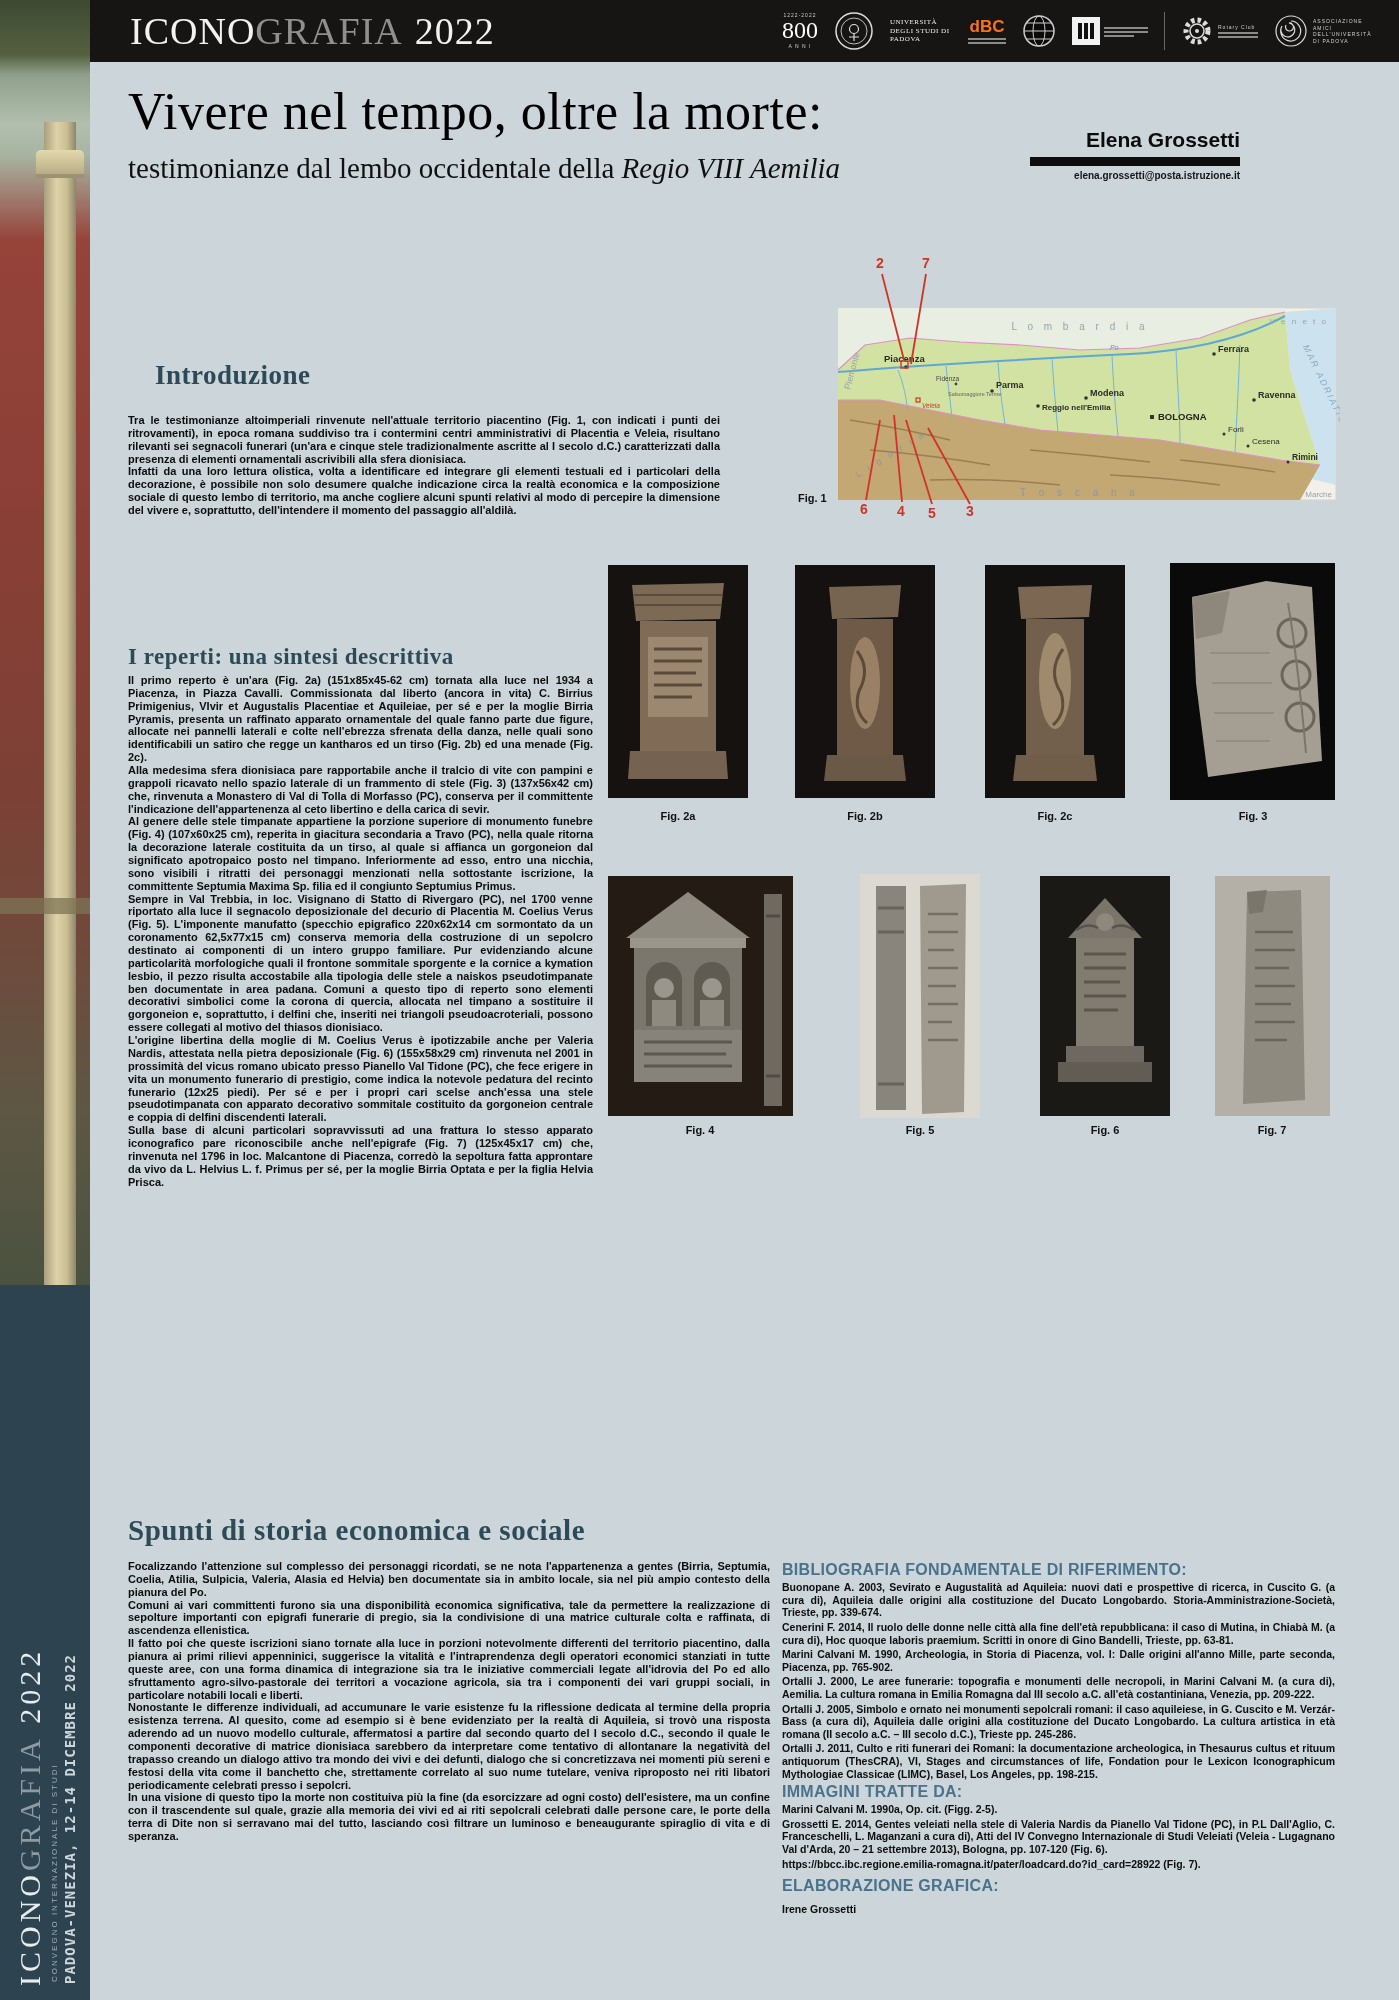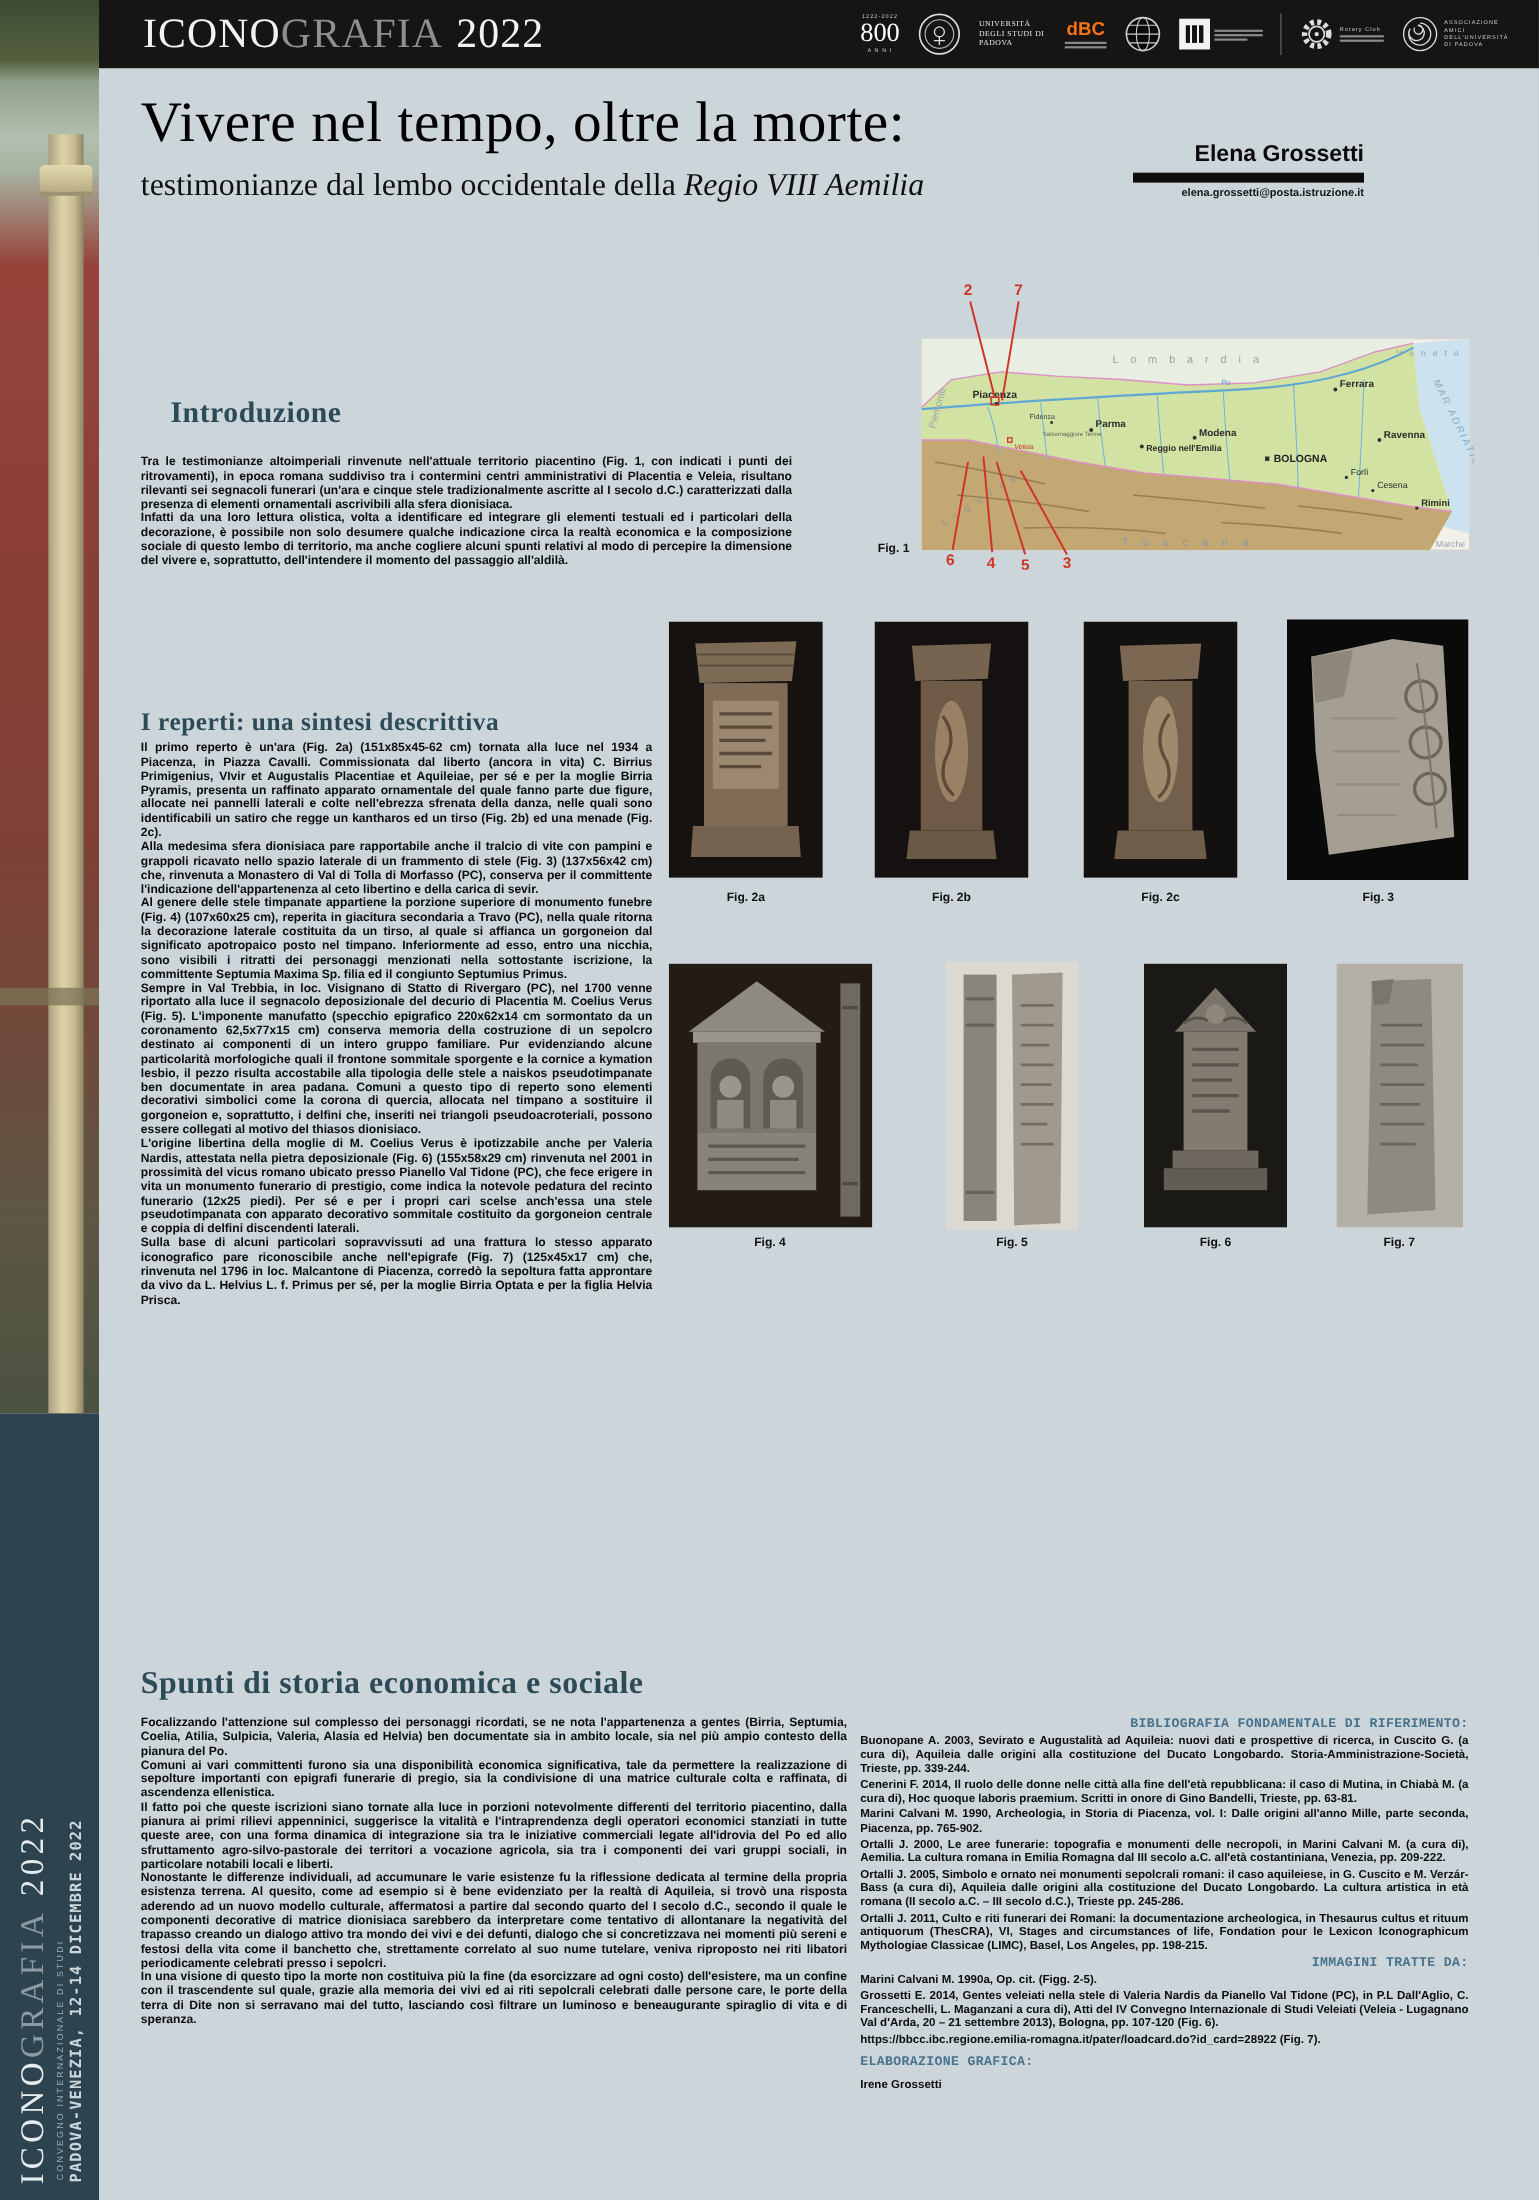--- a/index.html
+++ b/index.html
@@ -61,22 +61,22 @@
   #intro-txt{left:128px;top:414px;width:592px;}
   #reperti-h{left:128px;top:628px;font-size:23px;margin-top:16px;}
   #reperti-txt{left:128px;top:674px;width:465px;}
   #spunti-h{left:128px;top:1514px;font-size:29px;}
   #spunti-txt{left:128px;top:1560px;width:642px;}
 
   
   #biblio{left:782px;top:1560px;width:553px;font-size:10.5px;font-weight:bold;color:#0d0d0d;
     line-height:1.2;text-align:justify;}
   #biblio p{margin:0 0 2px 0;}
-  .bib-h{font-family:Liberation Mono, monospace;font-weight:bold;color:#49738c;font-size:12px;
-    letter-spacing:.3px;margin:0 0 2px 0;text-align:right;}
+  .bib-h{font-family:Liberation Sans, sans-serif;font-weight:bold;color:#49738c;font-size:16px;
+    letter-spacing:.3px;margin:0 0 2px 0;text-align:left;}
   .bib-h2{margin-top:4px;}
   .credit-line{display:flex;gap:6px;align-items:baseline;flex-direction:column;}
 
   
   .fig-cap{position:absolute;font-size:11px;font-weight:bold;color:#111;text-align:center;width:140px;}
   svg text{font-family:"Liberation Sans",sans-serif;}
 </style>
 </head>
 <body>
 
@@ -334,21 +334,21 @@
   <div id="spunti-txt" class="abs body-txt">
     <p>Focalizzando l'attenzione sul complesso dei personaggi ricordati, se ne nota l'appartenenza a gentes (Birria, Septumia, Coelia, Atilia, Sulpicia, Valeria, Alasia ed Helvia) ben documentate sia in ambito locale, sia nel più ampio contesto della pianura del Po.</p>
     <p>Comuni ai vari committenti furono sia una disponibilità economica significativa, tale da permettere la realizzazione di sepolture importanti con epigrafi funerarie di pregio, sia la condivisione di una matrice culturale colta e raffinata, di ascendenza ellenistica.</p>
     <p>Il fatto poi che queste iscrizioni siano tornate alla luce in porzioni notevolmente differenti del territorio piacentino, dalla pianura ai primi rilievi appenninici, suggerisce la vitalità e l'intraprendenza degli operatori economici stanziati in tutte queste aree, con una forma dinamica di integrazione sia tra le iniziative commerciali legate all'idrovia del Po ed allo sfruttamento agro-silvo-pastorale dei territori a vocazione agricola, sia tra i componenti dei vari gruppi sociali, in particolare notabili locali e liberti.</p>
     <p>Nonostante le differenze individuali, ad accumunare le varie esistenze fu la riflessione dedicata al termine della propria esistenza terrena. Al quesito, come ad esempio si è bene evidenziato per la realtà di Aquileia, si trovò una risposta aderendo ad un nuovo modello culturale, affermatosi a partire dal secondo quarto del I secolo d.C., secondo il quale le componenti decorative di matrice dionisiaca sarebbero da interpretare come tentativo di allontanare la negatività del trapasso creando un dialogo attivo tra mondo dei vivi e dei defunti, dialogo che si concretizzava nei momenti più sereni e festosi della vita come il banchetto che, strettamente correlato al suo nume tutelare, veniva riproposto nei riti libatori periodicamente celebrati presso i sepolcri.</p>
     <p>In una visione di questo tipo la morte non costituiva più la fine (da esorcizzare ad ogni costo) dell'esistere, ma un confine con il trascendente sul quale, grazie alla memoria dei vivi ed ai riti sepolcrali celebrati dalle persone care, le porte della terra di Dite non si serravano mai del tutto, lasciando così filtrare un luminoso e beneaugurante spiraglio di vita e di speranza.</p>
   </div>
 
   <div id="biblio" class="abs">
     <p class="bib-h">BIBLIOGRAFIA FONDAMENTALE DI RIFERIMENTO:</p>
-    <p>Buonopane A. 2003, Sevirato e Augustalità ad Aquileia: nuovi dati e prospettive di ricerca, in Cuscito G. (a cura di), Aquileia dalle origini alla costituzione del Ducato Longobardo. Storia-Amministrazione-Società, Trieste, pp. 339-244.</p>
+    <p>Buonopane A. 2003, Sevirato e Augustalità ad Aquileia: nuovi dati e prospettive di ricerca, in Cuscito G. (a cura di), Aquileia dalle origini alla costituzione del Ducato Longobardo. Storia-Amministrazione-Società, Trieste, pp. 339-674.</p>
     <p>Cenerini F. 2014, Il ruolo delle donne nelle città alla fine dell'età repubblicana: il caso di Mutina, in Chiabà M. (a cura di), Hoc quoque laboris praemium. Scritti in onore di Gino Bandelli, Trieste, pp. 63-81.</p>
     <p>Marini Calvani M. 1990, Archeologia, in Storia di Piacenza, vol. I: Dalle origini all'anno Mille, parte seconda, Piacenza, pp. 765-902.</p>
     <p>Ortalli J. 2000, Le aree funerarie: topografia e monumenti delle necropoli, in Marini Calvani M. (a cura di), Aemilia. La cultura romana in Emilia Romagna dal III secolo a.C. all'età costantiniana, Venezia, pp. 209-222.</p>
     <p>Ortalli J. 2005, Simbolo e ornato nei monumenti sepolcrali romani: il caso aquileiese, in G. Cuscito e M. Verzár-Bass (a cura di), Aquileia dalle origini alla costituzione del Ducato Longobardo. La cultura artistica in età romana (II secolo a.C. – III secolo d.C.), Trieste pp. 245-286.</p>
     <p>Ortalli J. 2011, Culto e riti funerari dei Romani: la documentazione archeologica, in Thesaurus cultus et rituum antiquorum (ThesCRA), VI, Stages and circumstances of life, Fondation pour le Lexicon Iconographicum Mythologiae Classicae (LIMC), Basel, Los Angeles, pp. 198-215.</p>
     <p class="bib-h bib-h2">IMMAGINI TRATTE DA:</p>
     <p>Marini Calvani M. 1990a, Op. cit. (Figg. 2-5).</p>
     <p>Grossetti E. 2014, Gentes veleiati nella stele di Valeria Nardis da Pianello Val Tidone (PC), in P.L Dall'Aglio, C. Franceschelli, L. Maganzani a cura di), Atti del IV Convegno Internazionale di Studi Veleiati (Veleia - Lugagnano Val d'Arda, 20 – 21 settembre 2013), Bologna, pp. 107-120 (Fig. 6).</p>
     <p>https://bbcc.ibc.regione.emilia-romagna.it/pater/loadcard.do?id_card=28922 (Fig. 7).</p>
     <div class="credit-line">

